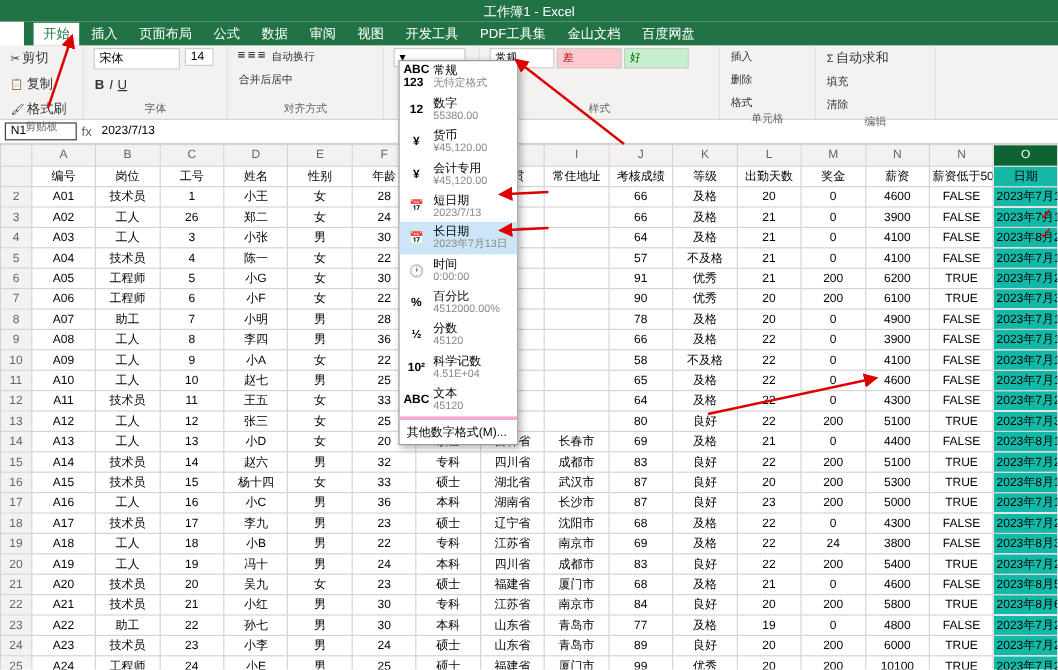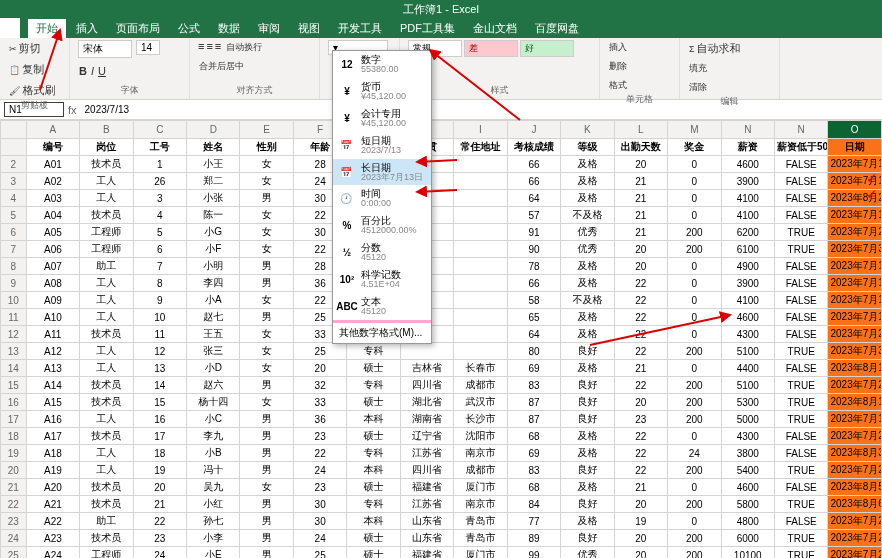--- a/index.html
+++ b/index.html
@@ -26,22 +26,22 @@
 .formula-bar { height: 20px; border-bottom: 1px solid #d4d4d4; display: flex; align-items: center; padding: 0 4px; gap: 4px; }
 .name-box { border: 1px solid #404040; width: 60px; padding: 1px 4px; font-size: 10px; }
 .formula-input { border: none; flex: 1; font-size: 10px; padding: 1px 4px; }
 
 .grid-area { position: relative; overflow: hidden; }
 table { border-collapse: collapse; width: 100%; table-layout: fixed; }
 th, td { border: 1px solid #d4d4d4; padding: 1px 2px; font-size: 10px; height: 16px; text-align: center; overflow: hidden; white-space: nowrap; }
 th { background: #f3f2f1; font-weight: normal; color: #666; }
 th.col-header { height: 18px; }
 th.row-header { width: 24px; }
-.hdr-row td { font-weight: bold; background: #fff; }
-td.date-col { background: #f97316; text-align: center; }
+.hdr-row td { font-weight: normal; background: #fff; }
+td.date-col { background: #14b8a6; text-align: center; }
 .selected-col { background: #d4e8d4; }
 
 .format-dropdown { position: absolute; left: 332px; top: 50px; width: 100px; background: #fff; border: 1px solid #999; z-index: 100; box-shadow: 2px 2px 6px rgba(0,0,0,0.3); }
 .fmt-item { display: flex; align-items: center; gap: 6px; padding: 3px 6px; cursor: pointer; }
 .fmt-item:hover, .fmt-item.hover { background: #cde6f7; }
 .fmt-icon { width: 16px; height: 16px; display: flex; align-items: center; justify-content: center; font-weight: bold; font-size: 10px; }
 .fmt-text { display: flex; flex-direction: column; line-height: 1.1; }
 .fmt-label { font-size: 10px; }
 .fmt-sample { font-size: 9px; color: #888; }
 .fmt-footer { border-top: 3px solid #f9a8d4; padding: 3px 6px; font-size: 10px; }
@@ -74,21 +74,21 @@
   <div class="ribbon-group" style="width:70px">
     <div class="ribbon-content" style="flex-direction:column">
       <div class="ribbon-btn">✂ <span>剪切</span></div>
       <div class="ribbon-btn">📋 <span>复制</span></div>
       <div class="ribbon-btn">🖌 <span>格式刷</span></div>
     </div>
     <div class="ribbon-group-label">剪贴板</div>
   </div>
   <div class="ribbon-group" style="width:120px">
     <div class="ribbon-content">
-      <span class="font-box" style="width:54px">宋体</span>
+      <span class="font-box" style="width:72px">宋体</span>
       <span class="font-box" style="width:24px">14</span>
       <div style="display:flex;gap:2px;margin-top:2px">
         <span class="ribbon-btn">
             <b>B</b>
           </span>
         <span class="ribbon-btn">
             <i>I</i>
           </span>
         <span class="ribbon-btn">
             <u>U</u>
@@ -649,20 +649,28 @@
           <td>10100</td>
           <td>TRUE</td>
           <td class="date-col selected-col">2023年7月29日</td>
         </tr>
       </tbody>
   </table>
 </div>
 
 <div class="format-dropdown" id="fmt-dd">
     <div class="fmt-item">
+      <div class="fmt-icon">ABC
+123</div>
+      <div class="fmt-text">
+        <span class="fmt-label">常规</span>
+        <span class="fmt-sample">无特定格式</span>
+      </div>
+    </div>
+    <div class="fmt-item">
       <div class="fmt-icon">12</div>
       <div class="fmt-text">
         <span class="fmt-label">数字</span>
         <span class="fmt-sample">55380.00</span>
       </div>
     </div>
     <div class="fmt-item">
       <div class="fmt-icon">¥</div>
       <div class="fmt-text">
         <span class="fmt-label">货币</span>

